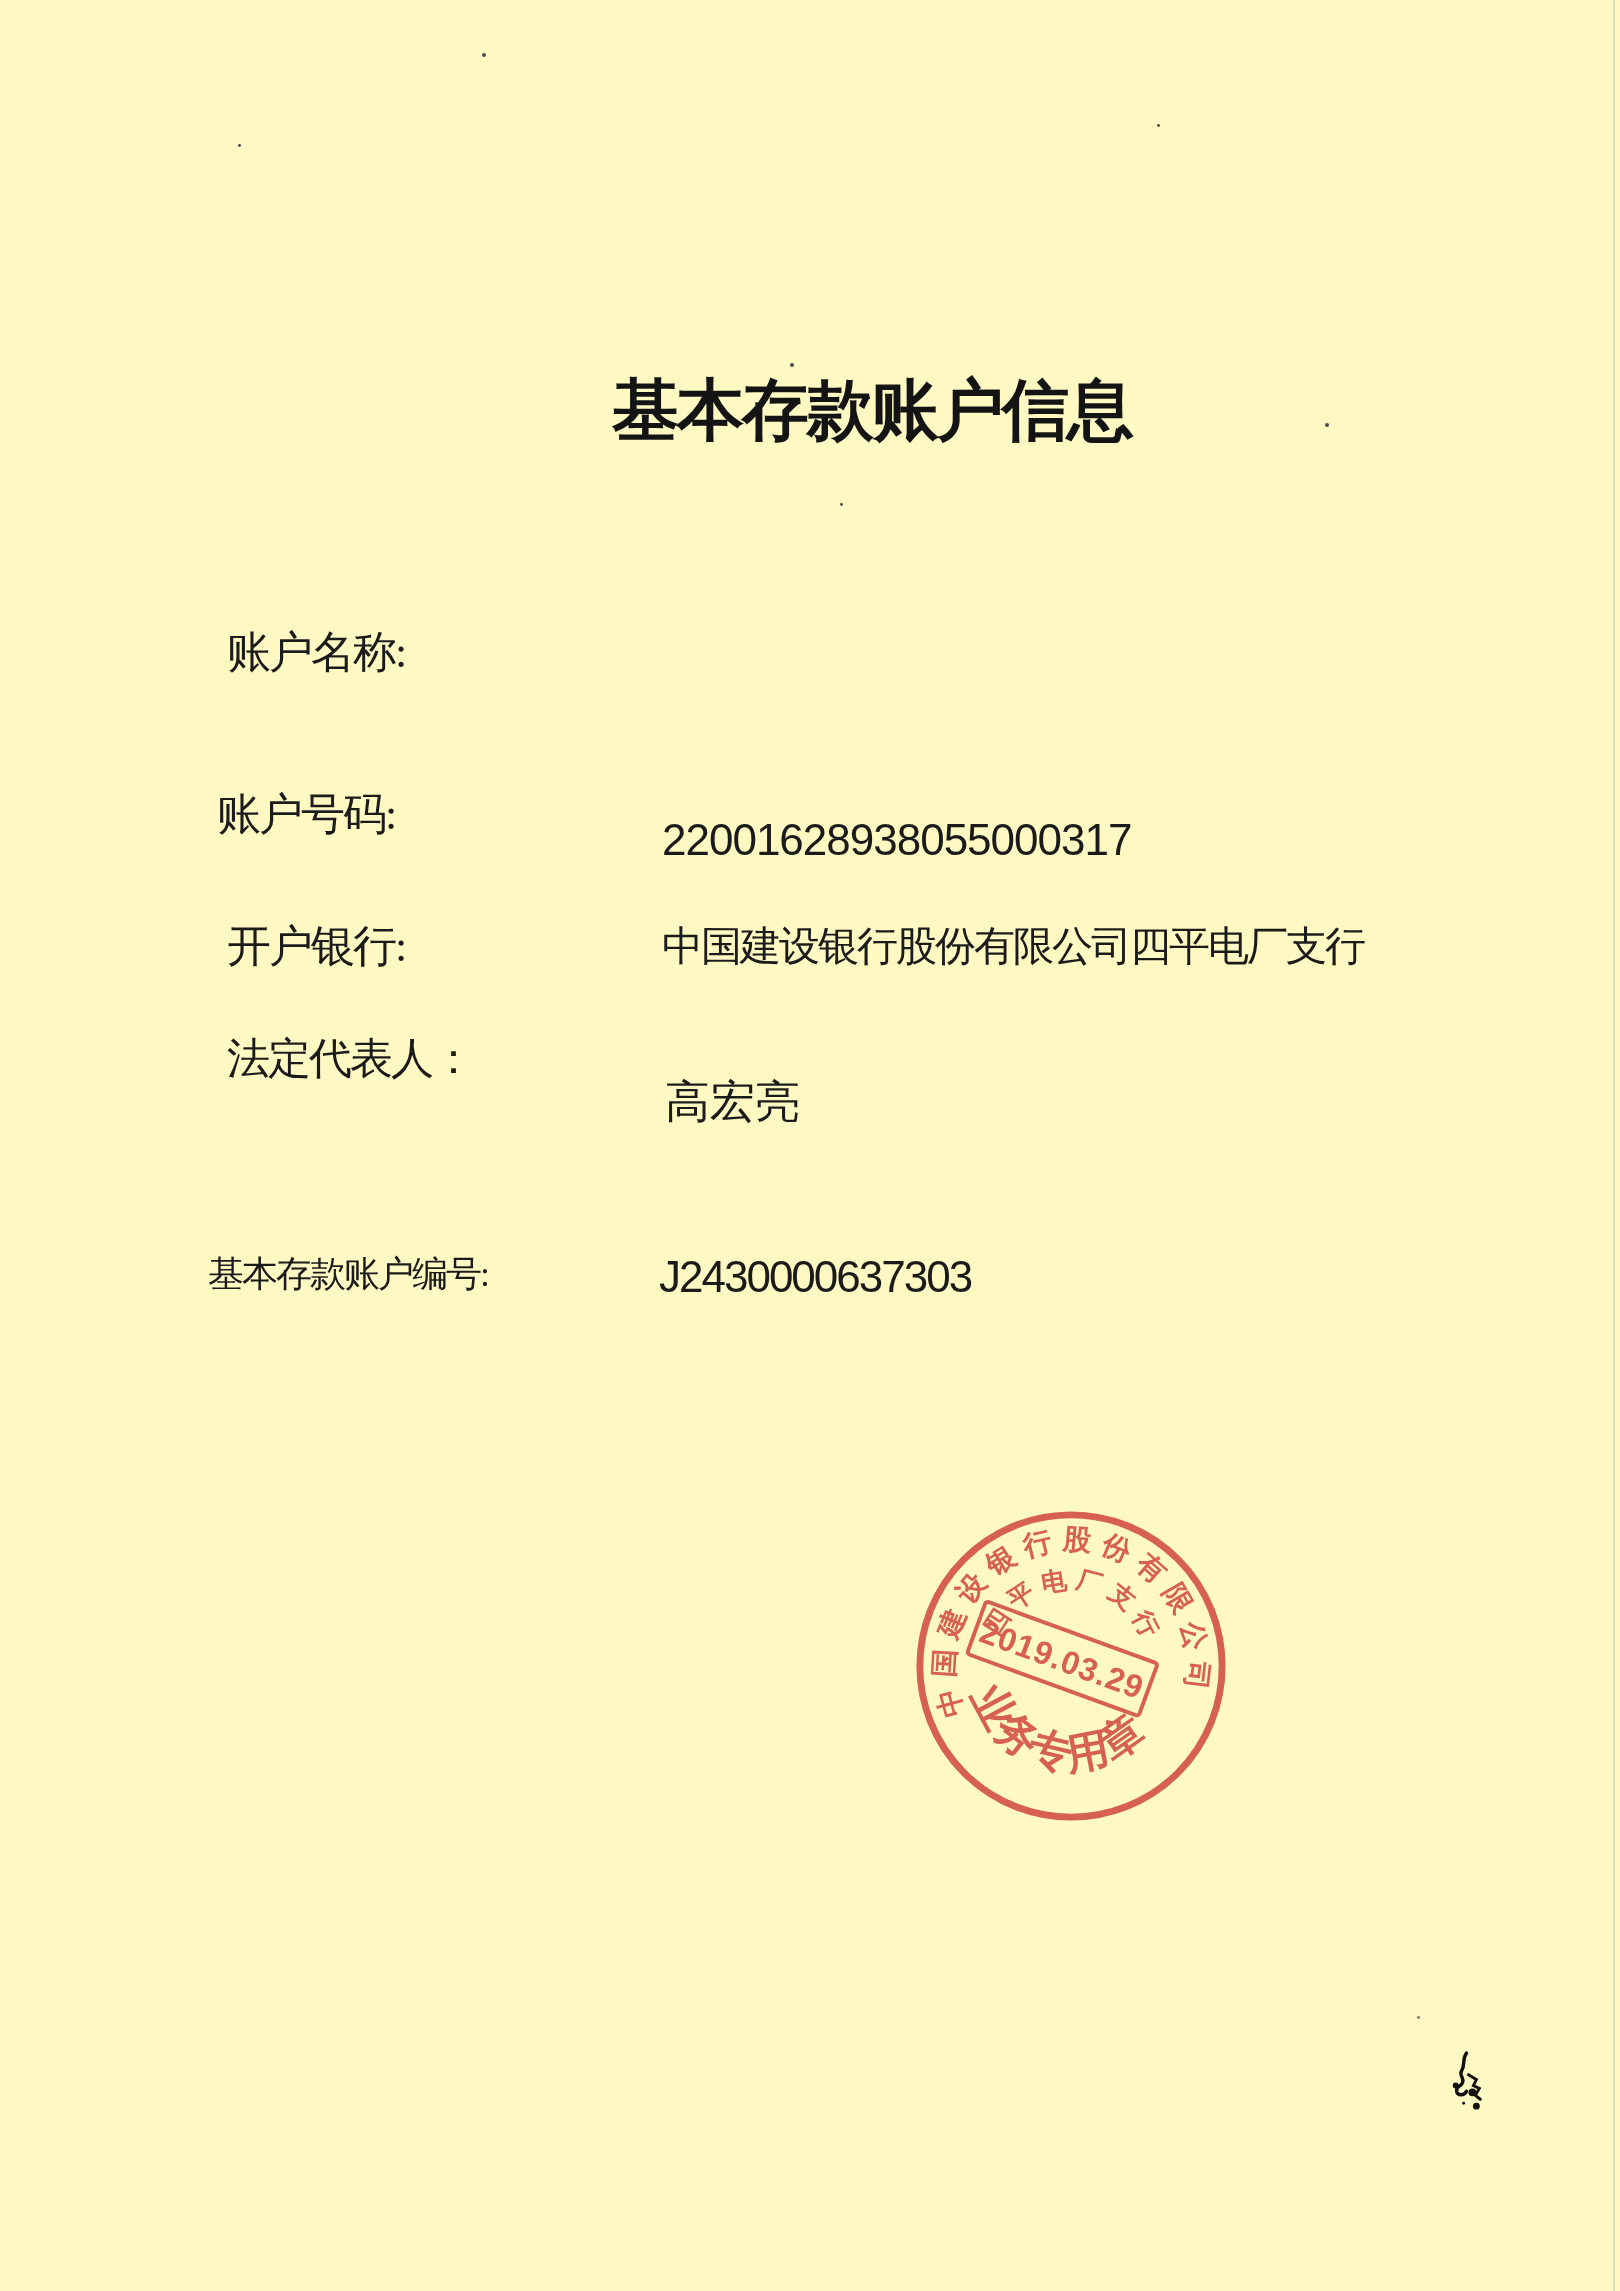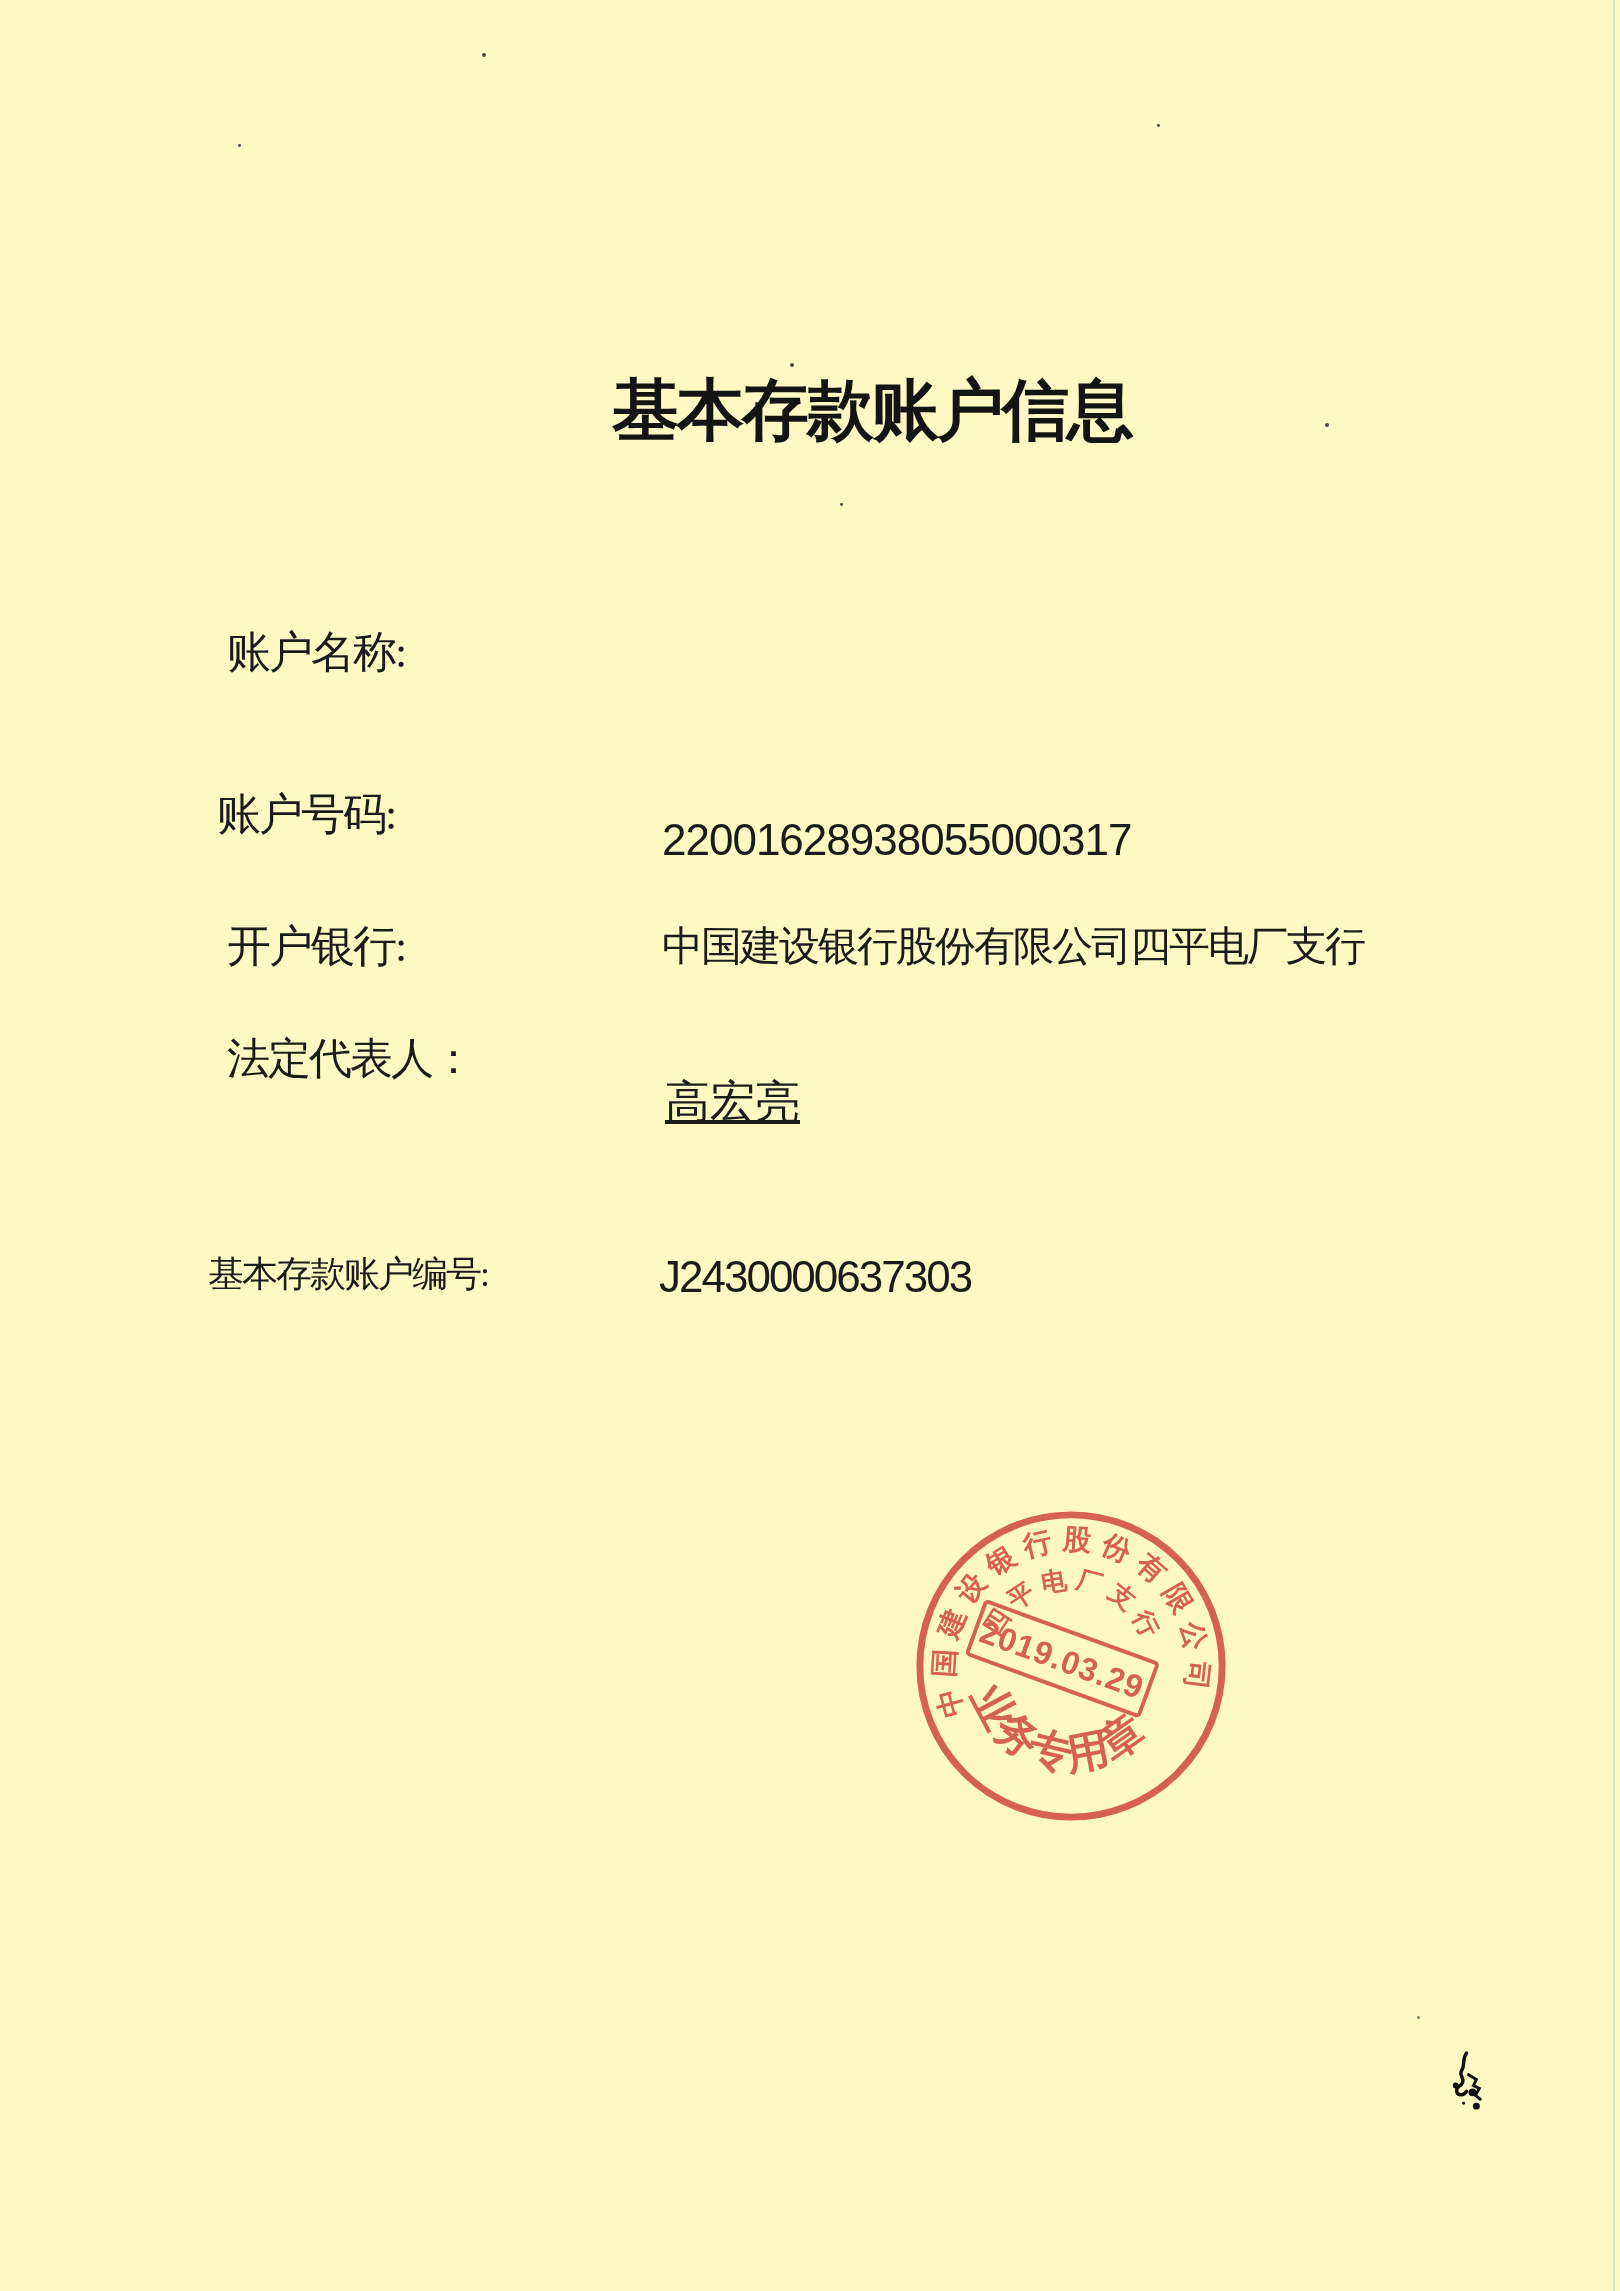--- a/index.html
+++ b/index.html
@@ -20,21 +20,21 @@
   .val{position:absolute;font-size:47px;white-space:nowrap;color:#1b1b1b;}
   .num{font-family:"Liberation Sans","DejaVu Sans",sans-serif;}
   .r1-lbl{left:227px;top:623px;}
   .r1-val{left:662px;top:617px;font-size:47px;}
   .r2-lbl{left:217px;top:785px;font-family:Liberation Serif, serif;}
   .r2-val{left:662px;top:807px;font-size:44px;letter-spacing:-1px;margin-top:8px;}
   .r3-lbl{left:227px;top:917px;}
   .r3-val{left:662px;top:919px;font-size:41px;letter-spacing:-2px;}
   .r4-lbl1{left:227px;top:1030px;font-size:43px;}
   .r4-lbl2{left:208px;top:1097px;font-size:43px;}
-  .r4-val{left:665px;top:1072px;font-size:45px;text-decoration:underline;}
+  .r4-val{left:665px;top:1072px;font-size:45px;}
   .r5-lbl{left:208px;top:1250px;font-size:36px;}
   .r5-val{left:659px;top:1252px;font-size:44px;letter-spacing:-2px;}
   .date-line{
     position:absolute;left:929px;top:1727px;z-index:3;
     display:flex;align-items:baseline;gap:45px;
     font-size:46px;color:#161616;white-space:nowrap;
   }
   .date-line .dnum{font-family:"Liberation Sans","DejaVu Sans Mono",sans-serif;letter-spacing:4.9px;}
   .date-line .dunit{font-size:44px;}
   .stamp{

